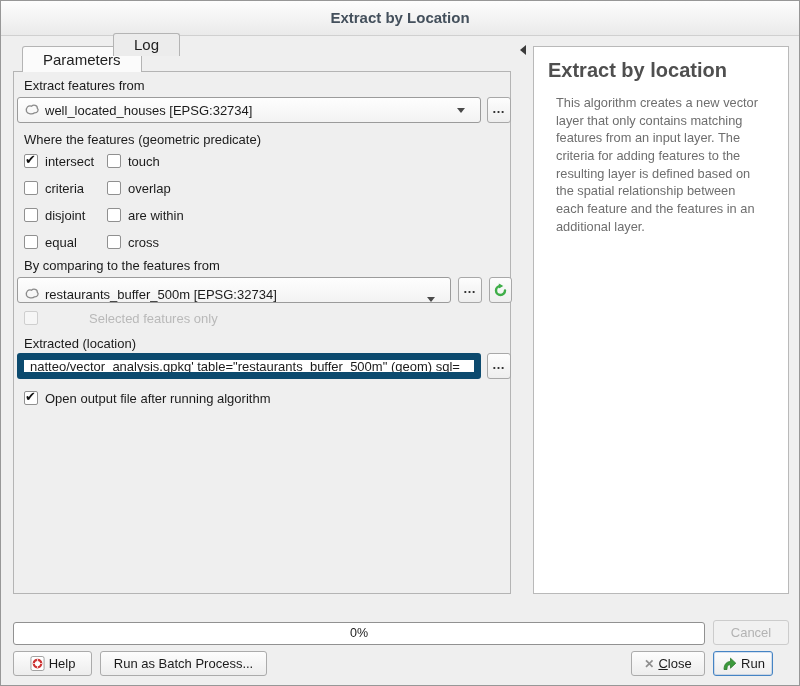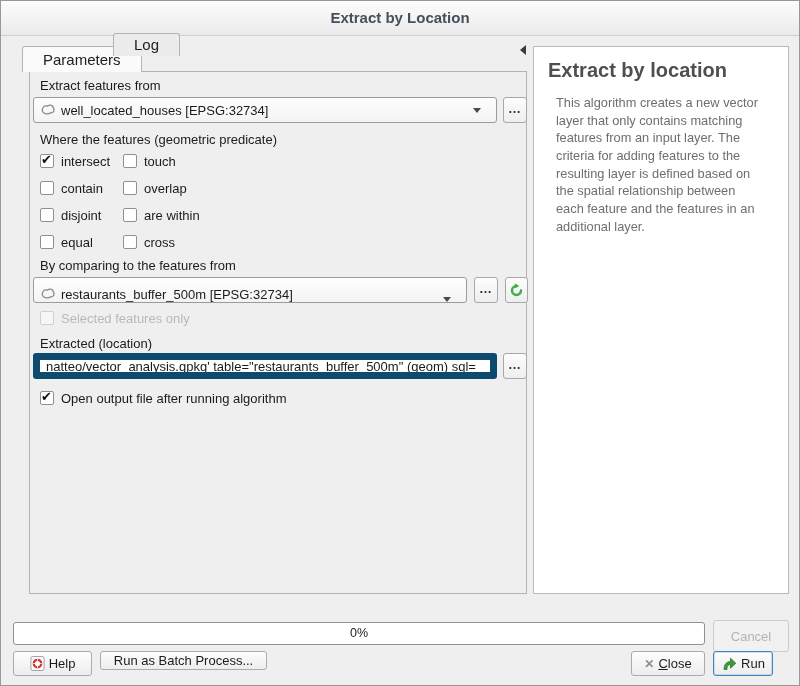--- a/index.html
+++ b/index.html
@@ -6,52 +6,52 @@
   .dialog{position:relative;width:800px;height:686px;background:#efefef;border:1px solid #979797;box-sizing:border-box;overflow:hidden;}
   .titlebar{height:34px;background:linear-gradient(#fdfdfd,#eaeaea);border-bottom:1px solid #d0d0d0;text-align:center;}
   .titlebar .title{line-height:34px;font-size:15px;font-weight:bold;color:#44505c;}
 
   
   .tab{position:absolute;box-sizing:border-box;font-size:15px;color:#222;border:1px solid #b4b4b4;border-bottom:none;border-radius:3px 3px 0 0;padding:0 20px;z-index:3;}
   .tab-active{left:21px;top:45px;height:26px;line-height:25px;background:#fbfbfb;}
   .tab-inactive{left:112px;top:32px;height:23px;line-height:22px;background:#ececec;}
 
   
-  .pane{position:absolute;left:12px;top:70px;width:498px;height:523px;border:1px solid #b4b4b4;background:#efefef;box-sizing:border-box;z-index:2;margin-left:16px;}
+  .pane{position:absolute;left:12px;top:70px;width:498px;height:523px;border:1px solid #b4b4b4;background:#efefef;box-sizing:border-box;z-index:2;}
   .flabel{position:absolute;left:10px;font-size:13px;color:#1b1b1b;white-space:nowrap;}
   .combo{position:absolute;display:flex;align-items:center;height:26px;box-sizing:border-box;background:linear-gradient(#fefefe,#f3f3f3);border:1px solid #9b9b9b;border-radius:3px;padding:0 15px 0 6px;font-size:13px;color:#1b1b1b;cursor:default;}
   .combo .ctext{white-space:nowrap;overflow:hidden;margin-left:5px;}
   .chev{margin-left:auto;width:0;height:0;border-left:4px solid transparent;border-right:4px solid transparent;border-top:5px solid #4a4a4a;}
   .pbtn{position:absolute;box-sizing:border-box;display:flex;align-items:center;justify-content:center;background:linear-gradient(#fdfdfd,#eeeeee);border:1px solid #a8a8a8;border-radius:3px;font-size:13px;color:#222;cursor:default;}
   .dots{letter-spacing:1px;padding-bottom:4px;font-weight:bold;color:#333;}
 
   
   .predgrid{position:absolute;left:10px;top:81px;display:grid;grid-template-columns:83px auto;grid-row-gap:11px;}
   .cbrow{display:flex;align-items:center;height:16px;font-size:13px;color:#1b1b1b;white-space:nowrap;}
   .cb{width:14px;height:14px;box-sizing:border-box;background:#fff;border:1px solid #909090;border-radius:2px;margin-right:7px;position:relative;flex:none;}
   .cbrow.checked .cb::after{content:"\2714";position:absolute;left:0px;top:-3px;font-size:13px;color:#111;}
-  .cbrow.disabled{color:#b9b9b9;}
+  .cbrow.disabled{color:#b9b9b9;gap:44px;}
   .cbrow.disabled .cb{border-color:#cfcfcf;background:#f6f6f6;}
 
   .txtinput{position:absolute;box-sizing:border-box;height:26px;background:#fff;border:7px solid #0c4a6e;border-radius:3px;font-family:"Liberation Sans",sans-serif;font-size:13px;color:#1b1b1b;padding:0 6px;}
 
   
   .collapse{position:absolute;left:519px;top:44px;width:0;height:0;border-top:5px solid transparent;border-bottom:5px solid transparent;border-right:6px solid #3a3a3a;cursor:pointer;}
 
   
   .helppanel{position:absolute;left:532px;top:45px;width:256px;height:548px;box-sizing:border-box;background:#ffffff;border:1px solid #b9b9b9;padding:12px 14px;overflow:hidden;}
   .helppanel h1{margin:0 0 12px 0;font-size:20px;font-weight:bold;color:#4f4f4f;}
   .helppanel p{margin:8px;font-size:12.8px;line-height:1.38;color:#6e6e6e;}
 
   
   .progress{position:absolute;left:12px;top:621px;width:692px;height:23px;box-sizing:border-box;background:#fff;border:1px solid #919191;border-radius:3px;text-align:center;font-size:12.5px;color:#1b1b1b;line-height:21px;}
   .btn{position:absolute;box-sizing:border-box;display:flex;align-items:center;justify-content:center;gap:4px;background:linear-gradient(#fdfdfd,#ededed);border:1px solid #ababab;border-radius:3px;font-size:13px;color:#1b1b1b;cursor:default;}
-  .btn-cancel{left:712px;top:619px;width:76px;height:32px;background:#f1f1f1;border-color:#cccccc;color:#b3b3b3;}
+  .btn-cancel{left:712px;top:619px;width:76px;height:25px;background:#f1f1f1;border-color:#cccccc;color:#b3b3b3;}
   .btn-help{left:12px;top:650px;width:79px;height:25px;}
-  .btn-batch{left:99px;top:650px;width:167px;height:19px;align-items:center;}
+  .btn-batch{left:99px;top:650px;width:167px;height:25px;align-items:center;}
   .btn-close{left:630px;top:650px;width:74px;height:25px;}
   .btn-run{left:712px;top:650px;width:60px;height:25px;border:1px solid #4584c4;box-shadow:0 0 0 1px rgba(90,140,200,0.25) inset;}
   .xicon{color:#8f8f8f;font-weight:bold;font-size:12px;}
   .uline{text-decoration:underline;}
   .icon16{width:16px;height:16px;flex:none;}
   .icon15{width:15px;height:15px;flex:none;}
 </style>
 </head>
 <body>
 
@@ -85,21 +85,21 @@
       <div class="cbrow checked">
           <span class="cb"></span>
           <span>intersect</span>
         </div>
       <div class="cbrow">
           <span class="cb"></span>
           <span>touch</span>
         </div>
       <div class="cbrow">
           <span class="cb"></span>
-          <span>contain</span>
+          <span>criteria</span>
         </div>
       <div class="cbrow">
           <span class="cb"></span>
           <span>overlap</span>
         </div>
       <div class="cbrow">
           <span class="cb"></span>
           <span>disjoint</span>
         </div>
       <div class="cbrow">

